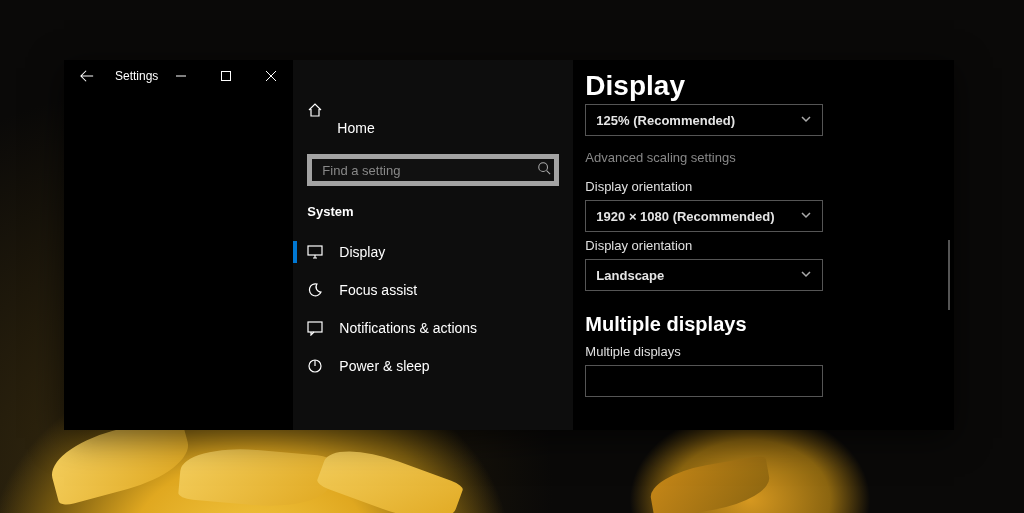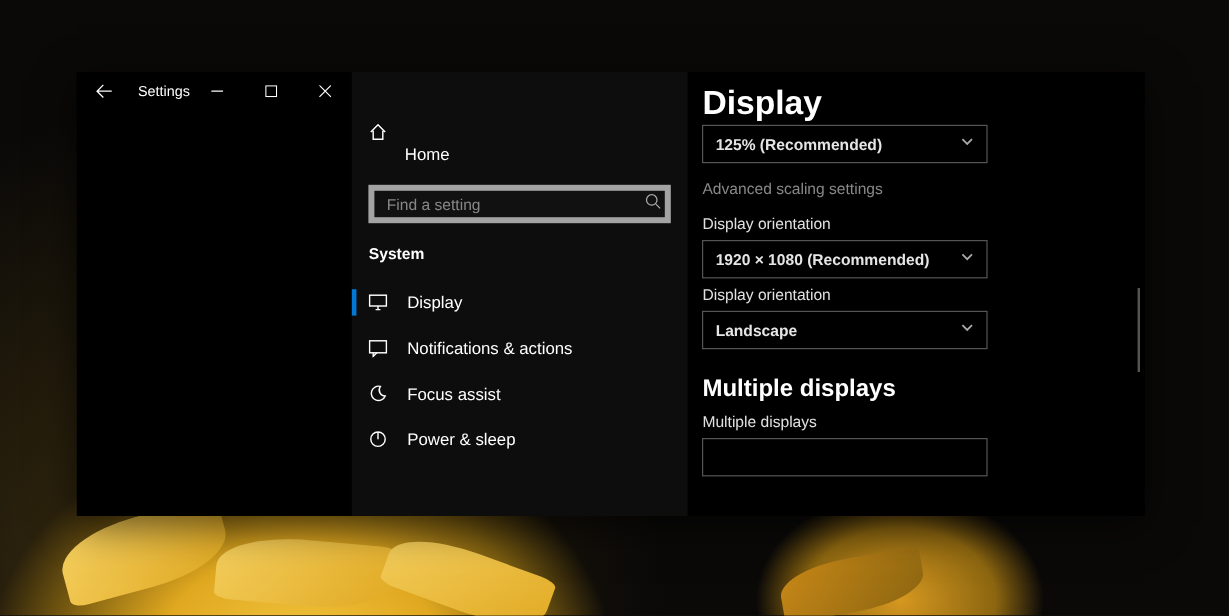--- a/index.html
+++ b/index.html
@@ -294,33 +294,33 @@
             <svg width="16" height="16" viewBox="0 0 16 16">
                 <rect x="1" y="2" width="14" height="9" stroke="#fff" stroke-width="1.2" fill="none"></rect>
                 <path d="M6 14 H10 M8 11 V14" stroke="#fff" stroke-width="1.2"></path>
               </svg>
           </span>
           <span class="label">Display</span>
         </div>
         <div class="nav-item">
           <span class="icon">
             <svg width="16" height="16" viewBox="0 0 16 16">
+                <path d="M10 2 A6 6 0 1 0 14 10 A5 5 0 0 1 10 2 Z" stroke="#fff" stroke-width="1.2" fill="none"></path>
+              </svg>
+          </span>
+          <span class="label">Focus assist</span>
+        </div>
+        <div class="nav-item">
+          <span class="icon">
+            <svg width="16" height="16" viewBox="0 0 16 16">
                 <rect x="1" y="2" width="14" height="10" stroke="#fff" stroke-width="1.2" fill="none"></rect>
                 <path d="M4 12 L4 15 L7 12" stroke="#fff" stroke-width="1.2" fill="none"></path>
               </svg>
           </span>
           <span class="label">Notifications &amp; actions</span>
-        </div>
-        <div class="nav-item">
-          <span class="icon">
-            <svg width="16" height="16" viewBox="0 0 16 16">
-                <path d="M10 2 A6 6 0 1 0 14 10 A5 5 0 0 1 10 2 Z" stroke="#fff" stroke-width="1.2" fill="none"></path>
-              </svg>
-          </span>
-          <span class="label">Focus assist</span>
         </div>
         <div class="nav-item">
           <span class="icon">
             <svg width="16" height="16" viewBox="0 0 16 16">
                 <circle cx="8" cy="8" r="6" stroke="#fff" stroke-width="1.2" fill="none"></circle>
                 <path d="M8 2 V8" stroke="#fff" stroke-width="1.2"></path>
               </svg>
           </span>
           <span class="label">Power &amp; sleep</span>
         </div>

